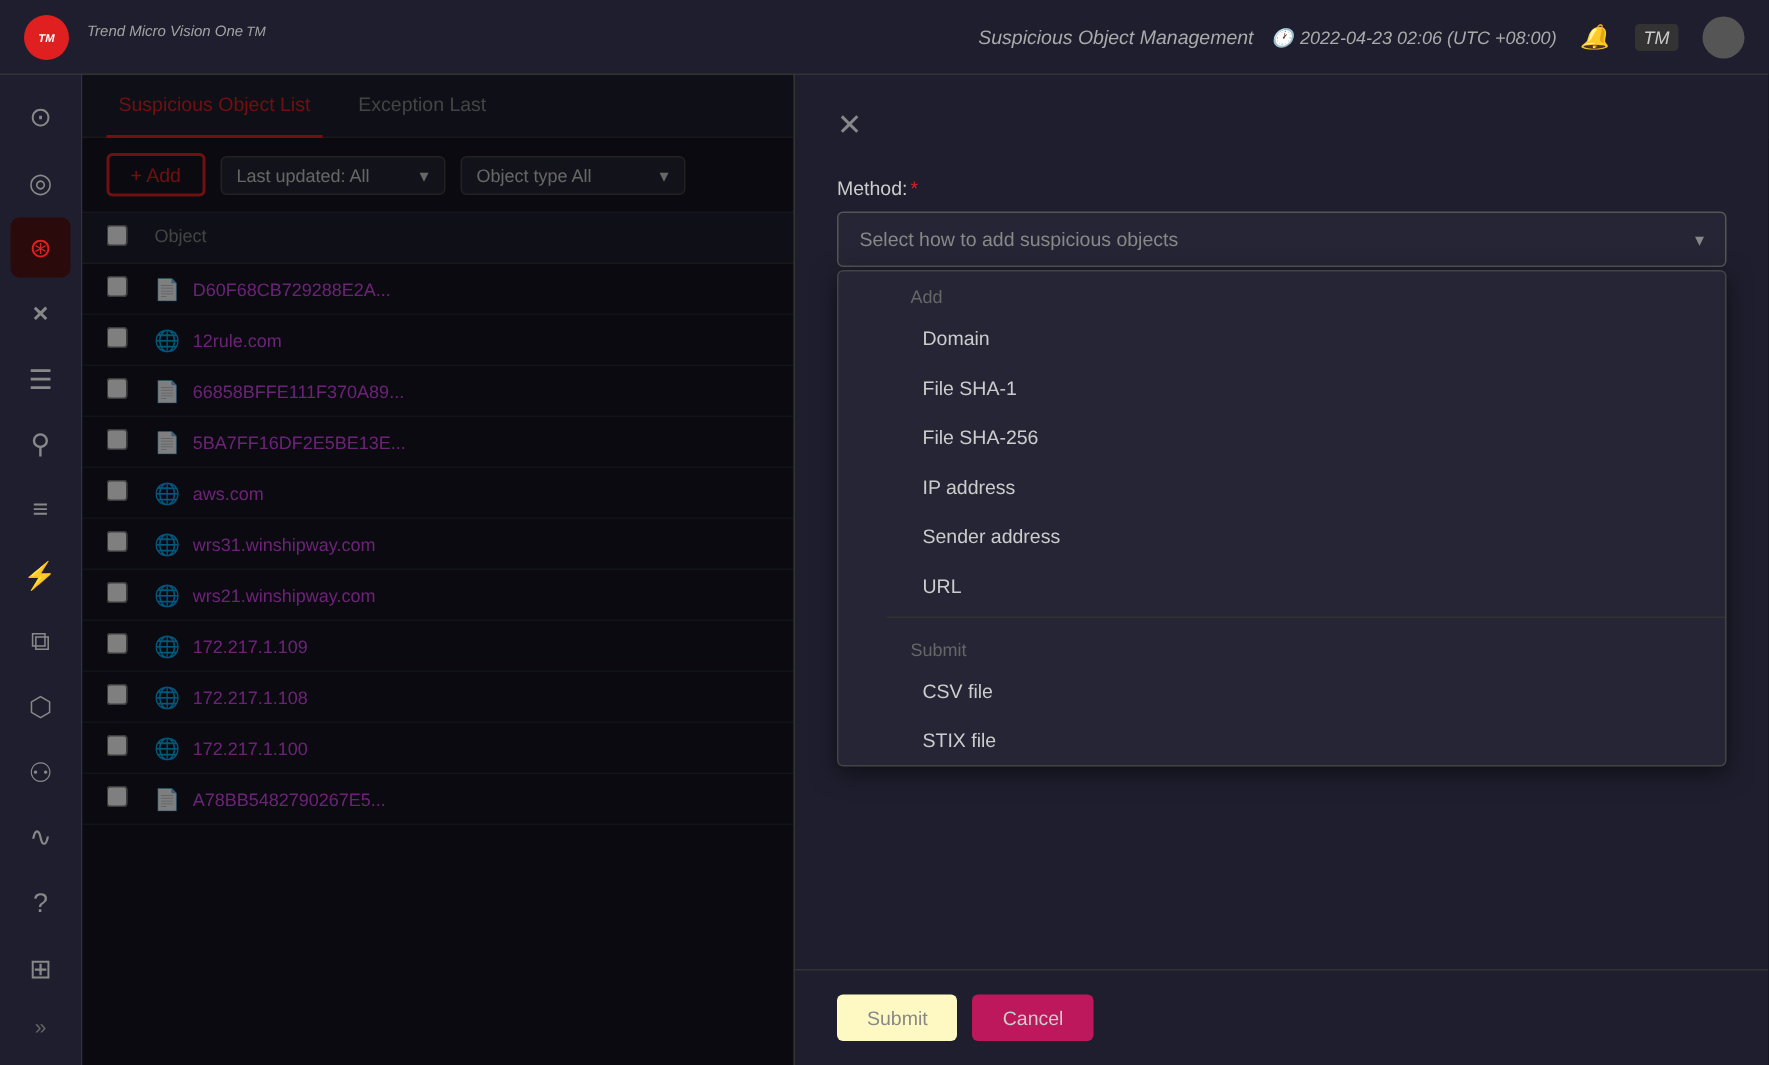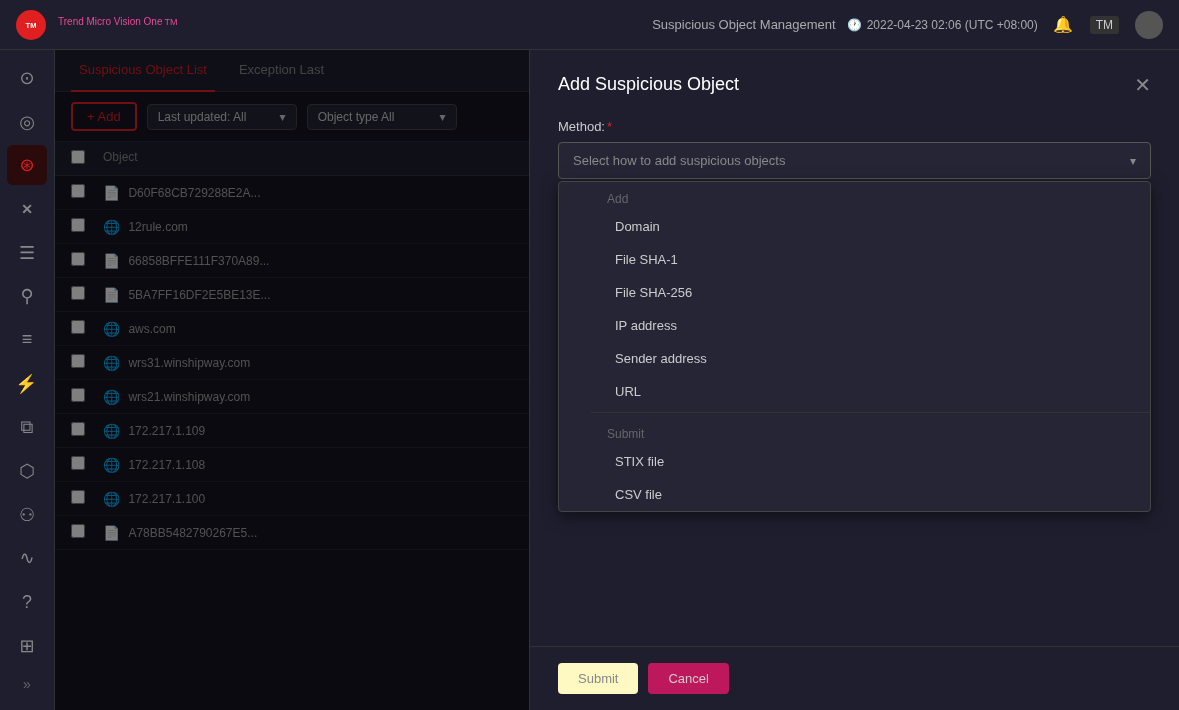--- a/index.html
+++ b/index.html
@@ -14,36 +14,37 @@
 
     
     .header {
       height: 50px;
       background: #1e1e2e;
       display: flex;
       align-items: center;
       padding: 0 16px;
       border-bottom: 1px solid #333;
       gap: 12px;
+      font-style: italic;
     }
     .header-logo {
       width: 30px;
       height: 30px;
       background: #e02020;
       border-radius: 50%;
       display: flex;
       align-items: center;
       justify-content: center;
       color: white;
       font-weight: bold;
       font-size: 14px;
       flex-shrink: 0;
     }
     .header-title {
-      color: #ec4899;
+      color: #a3a3a3;
       font-size: 15px;
       font-weight: 500;
       flex: 1;
     }
     .header-title span {
       font-size: 10px;
       vertical-align: super;
     }
     .header-app-name {
       color: #aaa;
@@ -233,21 +234,21 @@
       display: flex;
       align-items: center;
       gap: 8px;
     }
     .obj-icon {
       color: #888;
       font-size: 14px;
     }
     .obj-icon.globe { color: #4488cc; }
     .obj-text {
-      color: #a3a3a3;
+      color: #d946ef;
       font-size: 12px;
     }
     .risk-high { color: #e04040; }
     .action-text { color: #aaa; }
     .cb { width: 14px; height: 14px; border: 1px solid #555; background: transparent; cursor: pointer; }
 
     
     .modal-overlay {
       position: absolute;
       top: 0; left: 0; right: 0; bottom: 0;
@@ -580,21 +581,20 @@
     </div>
     <div class="risk-high">High</div>
     <div class="action-text">Log</div>
   </div>
         </div>
     </div>
 
     <div class="modal-overlay">
       <div class="modal-panel">
         <div class="modal-header">
-          <div class="modal-title">Add Suspicious Object</div>
           <button class="modal-close">✕</button>
         </div>
         <div class="modal-body">
           <div class="form-label">
             <span>Method:</span>
             <span class="required-star">*</span>
           </div>
           <div class="dropdown-wrapper">
             <div class="dropdown-trigger">
               <span>Select how to add suspicious objects</span>
@@ -603,22 +603,22 @@
             <div class="dropdown-menu">
               <div class="dropdown-group-label">Add</div>
               <div class="dropdown-option">Domain</div>
               <div class="dropdown-option">File SHA-1</div>
               <div class="dropdown-option">File SHA-256</div>
               <div class="dropdown-option">IP address</div>
               <div class="dropdown-option">Sender address</div>
               <div class="dropdown-option">URL</div>
               <div class="dropdown-divider"></div>
               <div class="dropdown-group-label">Submit</div>
+              <div class="dropdown-option">CSV file</div>
               <div class="dropdown-option">STIX file</div>
-              <div class="dropdown-option">CSV file</div>
             </div>
           </div>
         </div>
         <div class="modal-footer">
           <button class="btn-submit">Submit</button>
           <button class="btn-cancel">Cancel</button>
         </div>
       </div>
     </div>
   </div>

